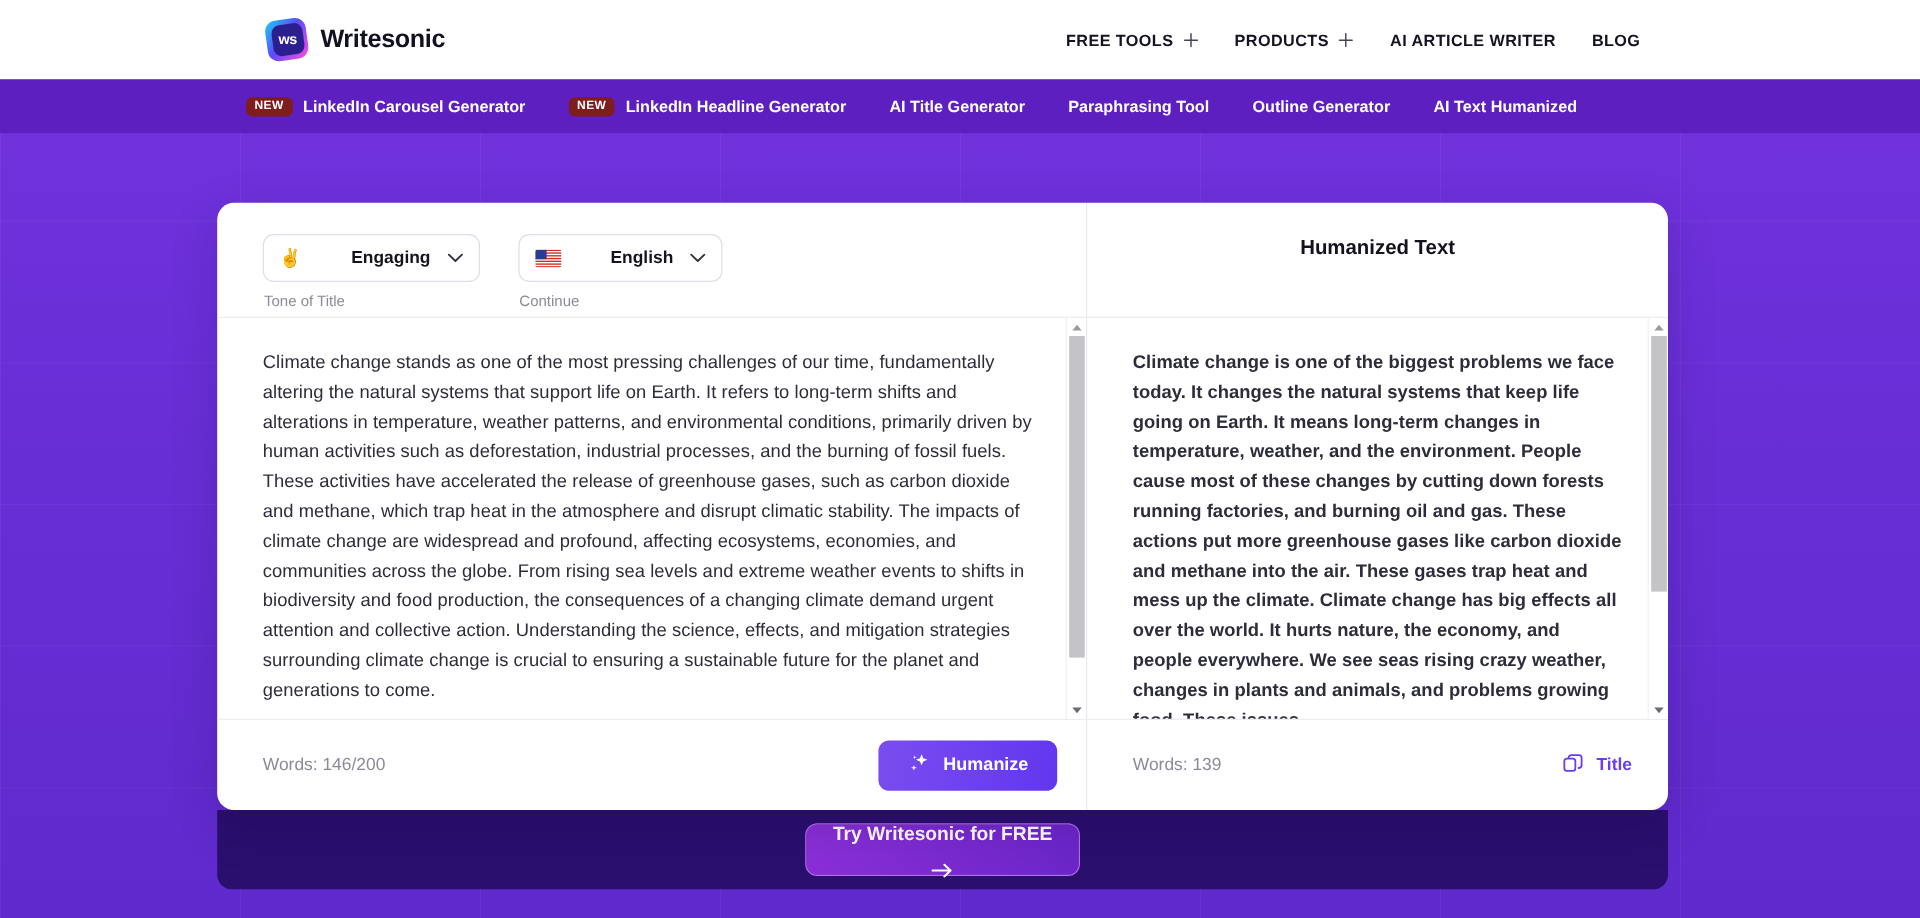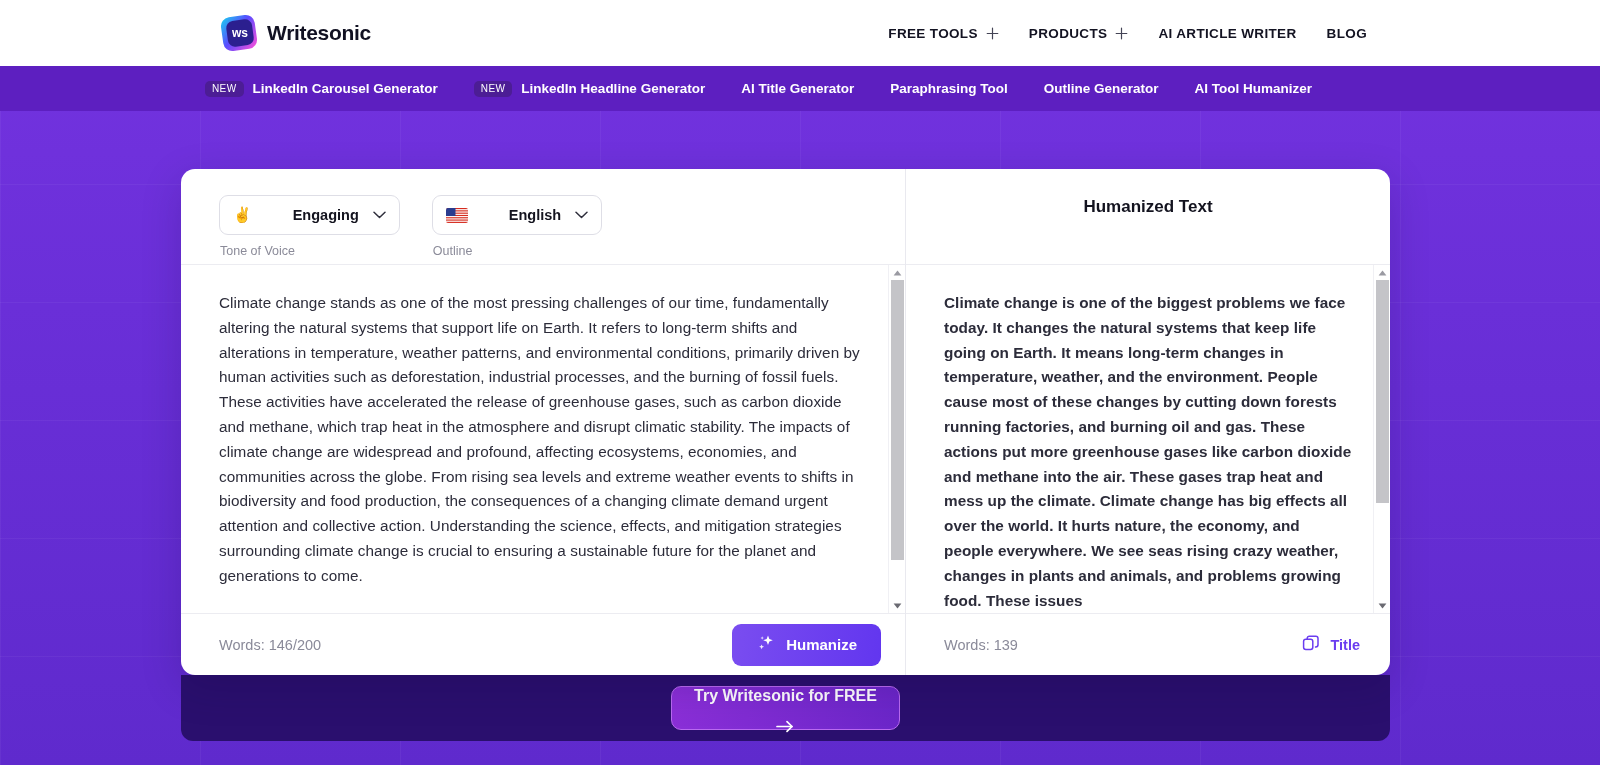--- a/index.html
+++ b/index.html
@@ -90,23 +90,23 @@
     gap: 36px;
     padding-left: 205px;
     z-index: 4;
   }
   .subnav-item {
     display: flex; align-items: center; gap: 9px;
     color: #ffffff; font-size: 13.5px; font-weight: 600;
     white-space: nowrap; cursor: pointer;
   }
   .new-badge {
-    background: #4c1d95;
+    background: #7f1d1d;
     color: #ffffff;
-    font-size: 10px; font-weight: 400;
+    font-size: 10px; font-weight: 700;
     letter-spacing: 0.4px;
     padding: 3px 7px 3px 7px;
     border-radius: 5px;
     line-height: 1;
   }
 
   
   .card {
     position: absolute;
     left: 181px; top: 169px;
@@ -202,21 +202,21 @@
   }
   .sbar-track { flex: 1; width: 13px; position: relative; background: #fff; }
   .sbar-thumb {
     position: absolute; left: 0; width: 13px;
     background: #c4c4c8; border-radius: 0;
   }
   .sbar-thumb.left-thumb { top: 0; height: 88%; }
   .sbar-thumb.right-thumb { top: 0; height: 70%; }
 
   .pane-foot {
-    height: 62px;
+    height: 76px;
     border-top: 1px solid #ececf1;
     display: flex; align-items: center;
     padding: 0 24px 0 38px;
   }
   .word-count { font-size: 14.5px; color: #8a8a99; }
   .humanize-btn {
     margin-left: auto;
     display: flex; align-items: center; gap: 10px;
     height: 42px;
     padding: 16px 24px;
@@ -311,41 +311,41 @@
     <div class="subnav-item">
       <span>AI Title Generator</span>
     </div>
     <div class="subnav-item">
       <span>Paraphrasing Tool</span>
     </div>
     <div class="subnav-item">
       <span>Outline Generator</span>
     </div>
     <div class="subnav-item">
-      <span>AI Tool Humanizer</span>
+      <span>AI Text Humanized</span>
     </div>
   </nav>
 
   <section class="card">
 
     <div class="pane pane-left">
       <div class="pane-head-left">
         <div class="selectors">
 
           <div class="selector-group">
             <div class="select-box">
               <span class="select-emoji">✌️</span>
               <span class="select-label">Engaging</span>
               <span class="chev">
                 <svg width="13" height="8" viewBox="0 0 13 8">
                     <path d="M1 1.2L6.5 6.5 12 1.2" stroke="#30303d" stroke-width="1.5" fill="none" stroke-linecap="round" stroke-linejoin="round"></path>
                   </svg>
               </span>
             </div>
-            <span class="select-caption">Tone of Voice</span>
+            <span class="select-caption">Tone of Title</span>
           </div>
 
           <div class="selector-group">
             <div class="select-box">
               <span class="flag-icon">
                 <svg width="22" height="15" viewBox="0 0 22 15">
                   <rect width="22" height="15" fill="#ffffff"></rect>
                   <g fill="#d52b1e">
                     <rect y="0" width="22" height="1.15"></rect>
                       <rect y="2.3" width="22" height="1.15"></rect>
@@ -358,21 +358,21 @@
                   <rect width="9.5" height="8" fill="#2a3c8f"></rect>
                 </svg>
               </span>
               <span class="select-label">English</span>
               <span class="chev">
                 <svg width="13" height="8" viewBox="0 0 13 8">
                     <path d="M1 1.2L6.5 6.5 12 1.2" stroke="#30303d" stroke-width="1.5" fill="none" stroke-linecap="round" stroke-linejoin="round"></path>
                   </svg>
               </span>
             </div>
-            <span class="select-caption">Outline</span>
+            <span class="select-caption">Continue</span>
           </div>
 
         </div>
       </div>
 
       <div class="divider"></div>
 
       <div class="editor-wrap">
         <div class="editor">
           <p>Climate change stands as one of the most pressing challenges of our time, fundamentally altering the natural systems that support life on Earth. It refers to long-term shifts and alterations in temperature, weather patterns, and environmental conditions, primarily driven by human activities such as deforestation, industrial processes, and the burning of fossil fuels. These activities have accelerated the release of greenhouse gases, such as carbon dioxide and methane, which trap heat in the atmosphere and disrupt climatic stability. The impacts of climate change are widespread and profound, affecting ecosystems, economies, and communities across the globe. From rising sea levels and extreme weather events to shifts in biodiversity and food production, the consequences of a changing climate demand urgent attention and collective action. Understanding the science, effects, and mitigation strategies surrounding climate change is crucial to ensuring a sustainable future for the planet and generations to come.</p>

